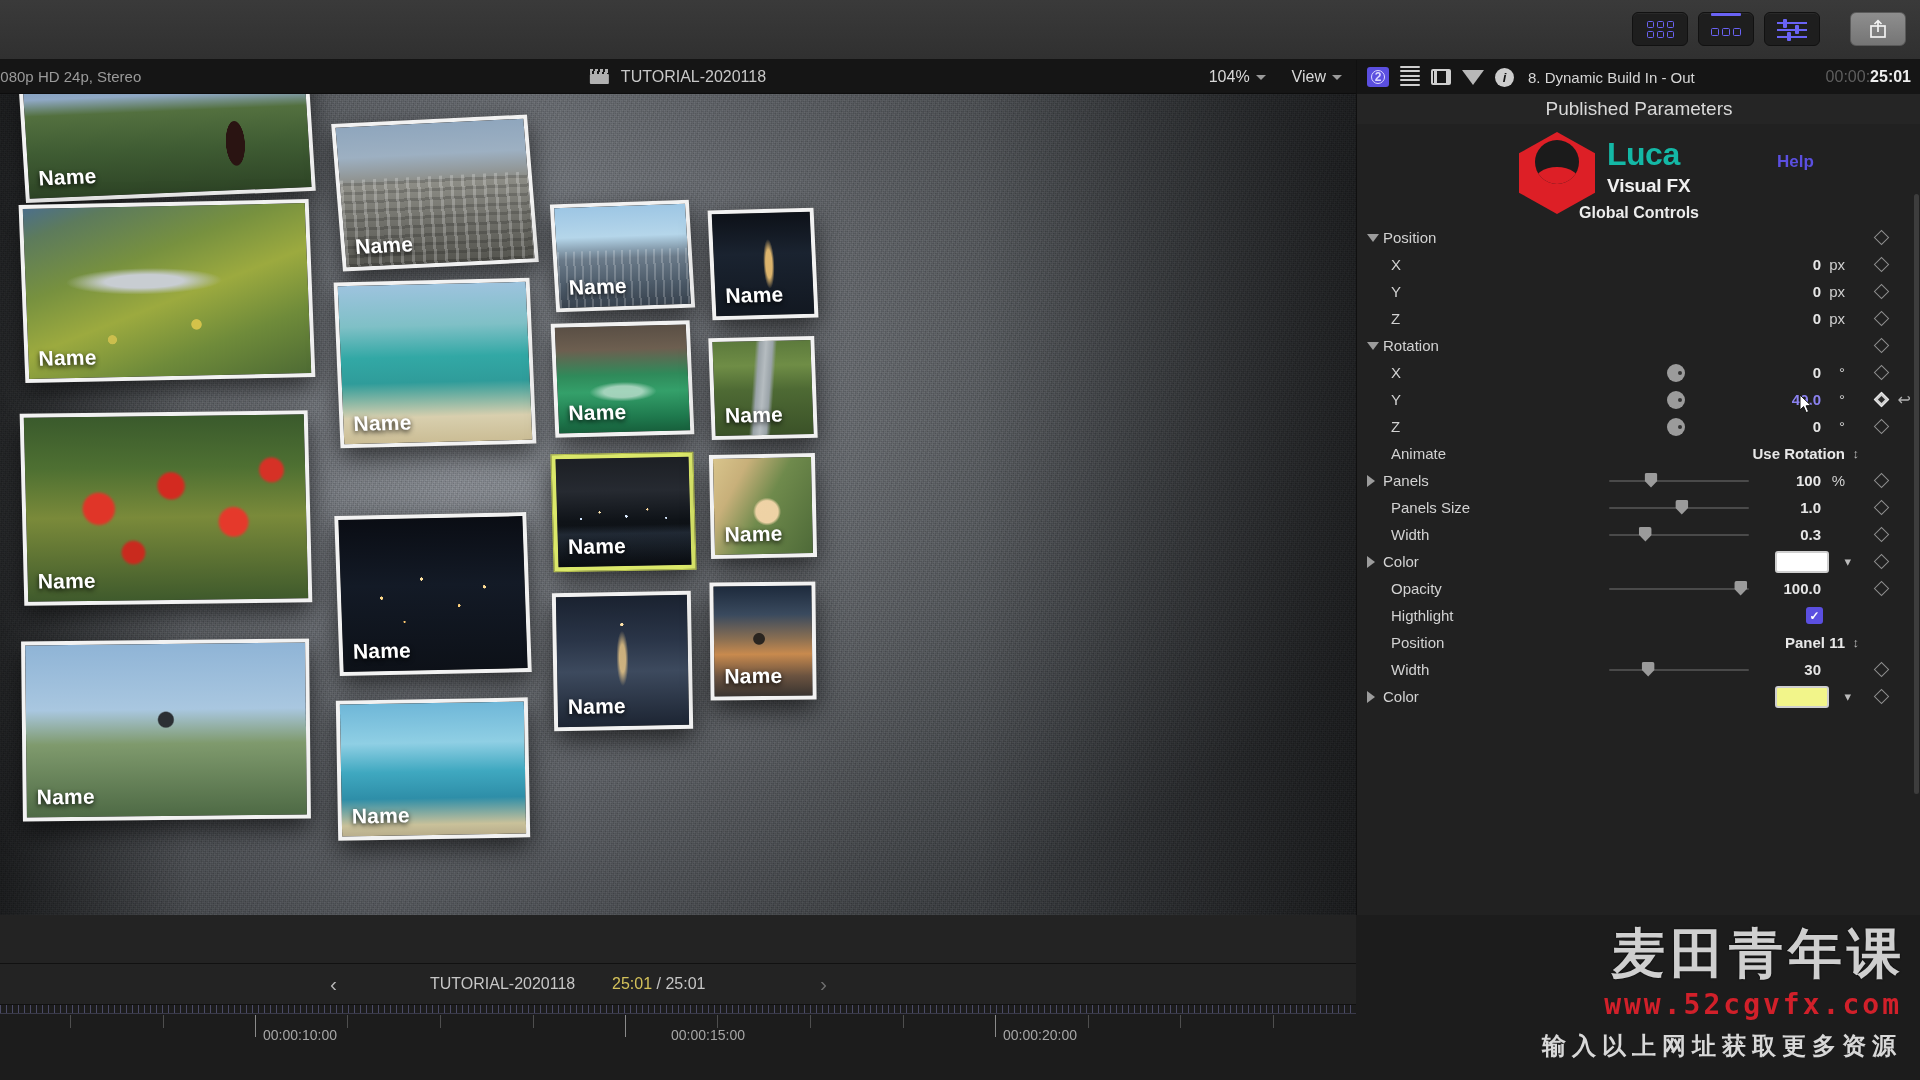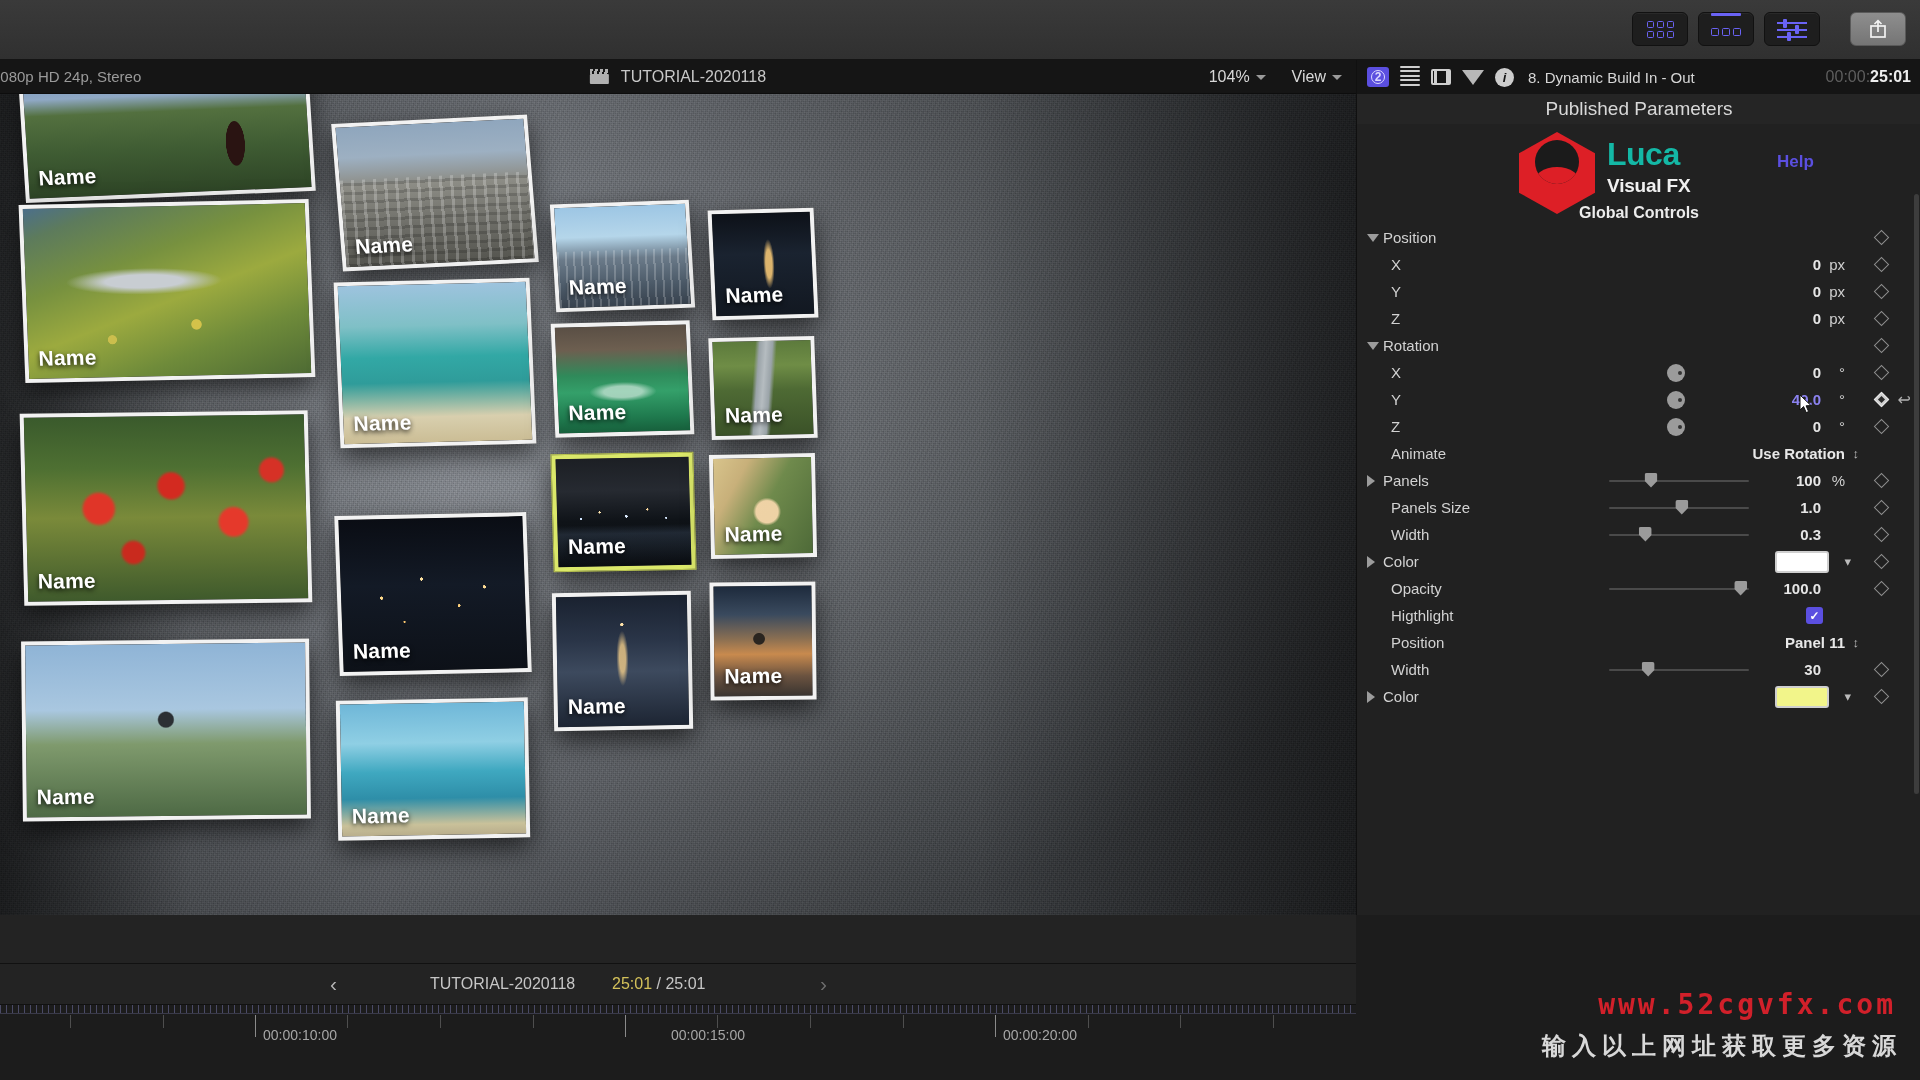--- a/index.html
+++ b/index.html
@@ -200,21 +200,21 @@
   .cursor { position:absolute; width:14px; height:20px; pointer-events:none; }
 
   
   .wm-main {
     position:absolute; right:14px; top:918px;
     font-size:54px; font-weight:700; color:#cfcfcf;
     letter-spacing:5px; text-shadow:0 0 2px #000; white-space:nowrap;
     font-family:"DejaVu Sans", sans-serif;
   }
   .wm-url {
-    position:absolute; right:24px; top:988px;
+    position:absolute; right:18px; top:988px;
     font-size:28px; font-weight:700; color:#d1202a; letter-spacing:3px; white-space:nowrap;
     font-family:"DejaVu Sans Mono", monospace;
     text-align:center;
   }
   .wm-sub {
     position:absolute; right:18px; top:1030px;
     font-size:24px; font-weight:700; color:#d8d8d8; letter-spacing:6px; white-space:nowrap;
     font-family:"DejaVu Sans", sans-serif;
   }
   .insp-mask { position:absolute; left:1356px; top:915px; width:564px; height:165px; background:#1c1c1c; }
@@ -636,16 +636,17 @@
       <i class="rtick" style="left:1273px"></i>
     <i class="rtick maj" style="left:1365px"></i>
     <span class="rlabel" style="left:263px">00:00:10:00</span>
     <span class="rlabel" style="left:671px">00:00:15:00</span>
     <span class="rlabel" style="left:1003px">00:00:20:00</span>
     <span class="rlabel" style="left:1380px; color:#8a8a8a;">00:00:25:00</span>
   </div>
 
   <div class="insp-mask"></div>
 
+  <div class="wm-main">麦田青年课</div>
   <div class="wm-url">www.52cgvfx.com</div>
   <div class="wm-sub">输入以上网址获取更多资源</div>
 
 </div>
 
 </body></html>

